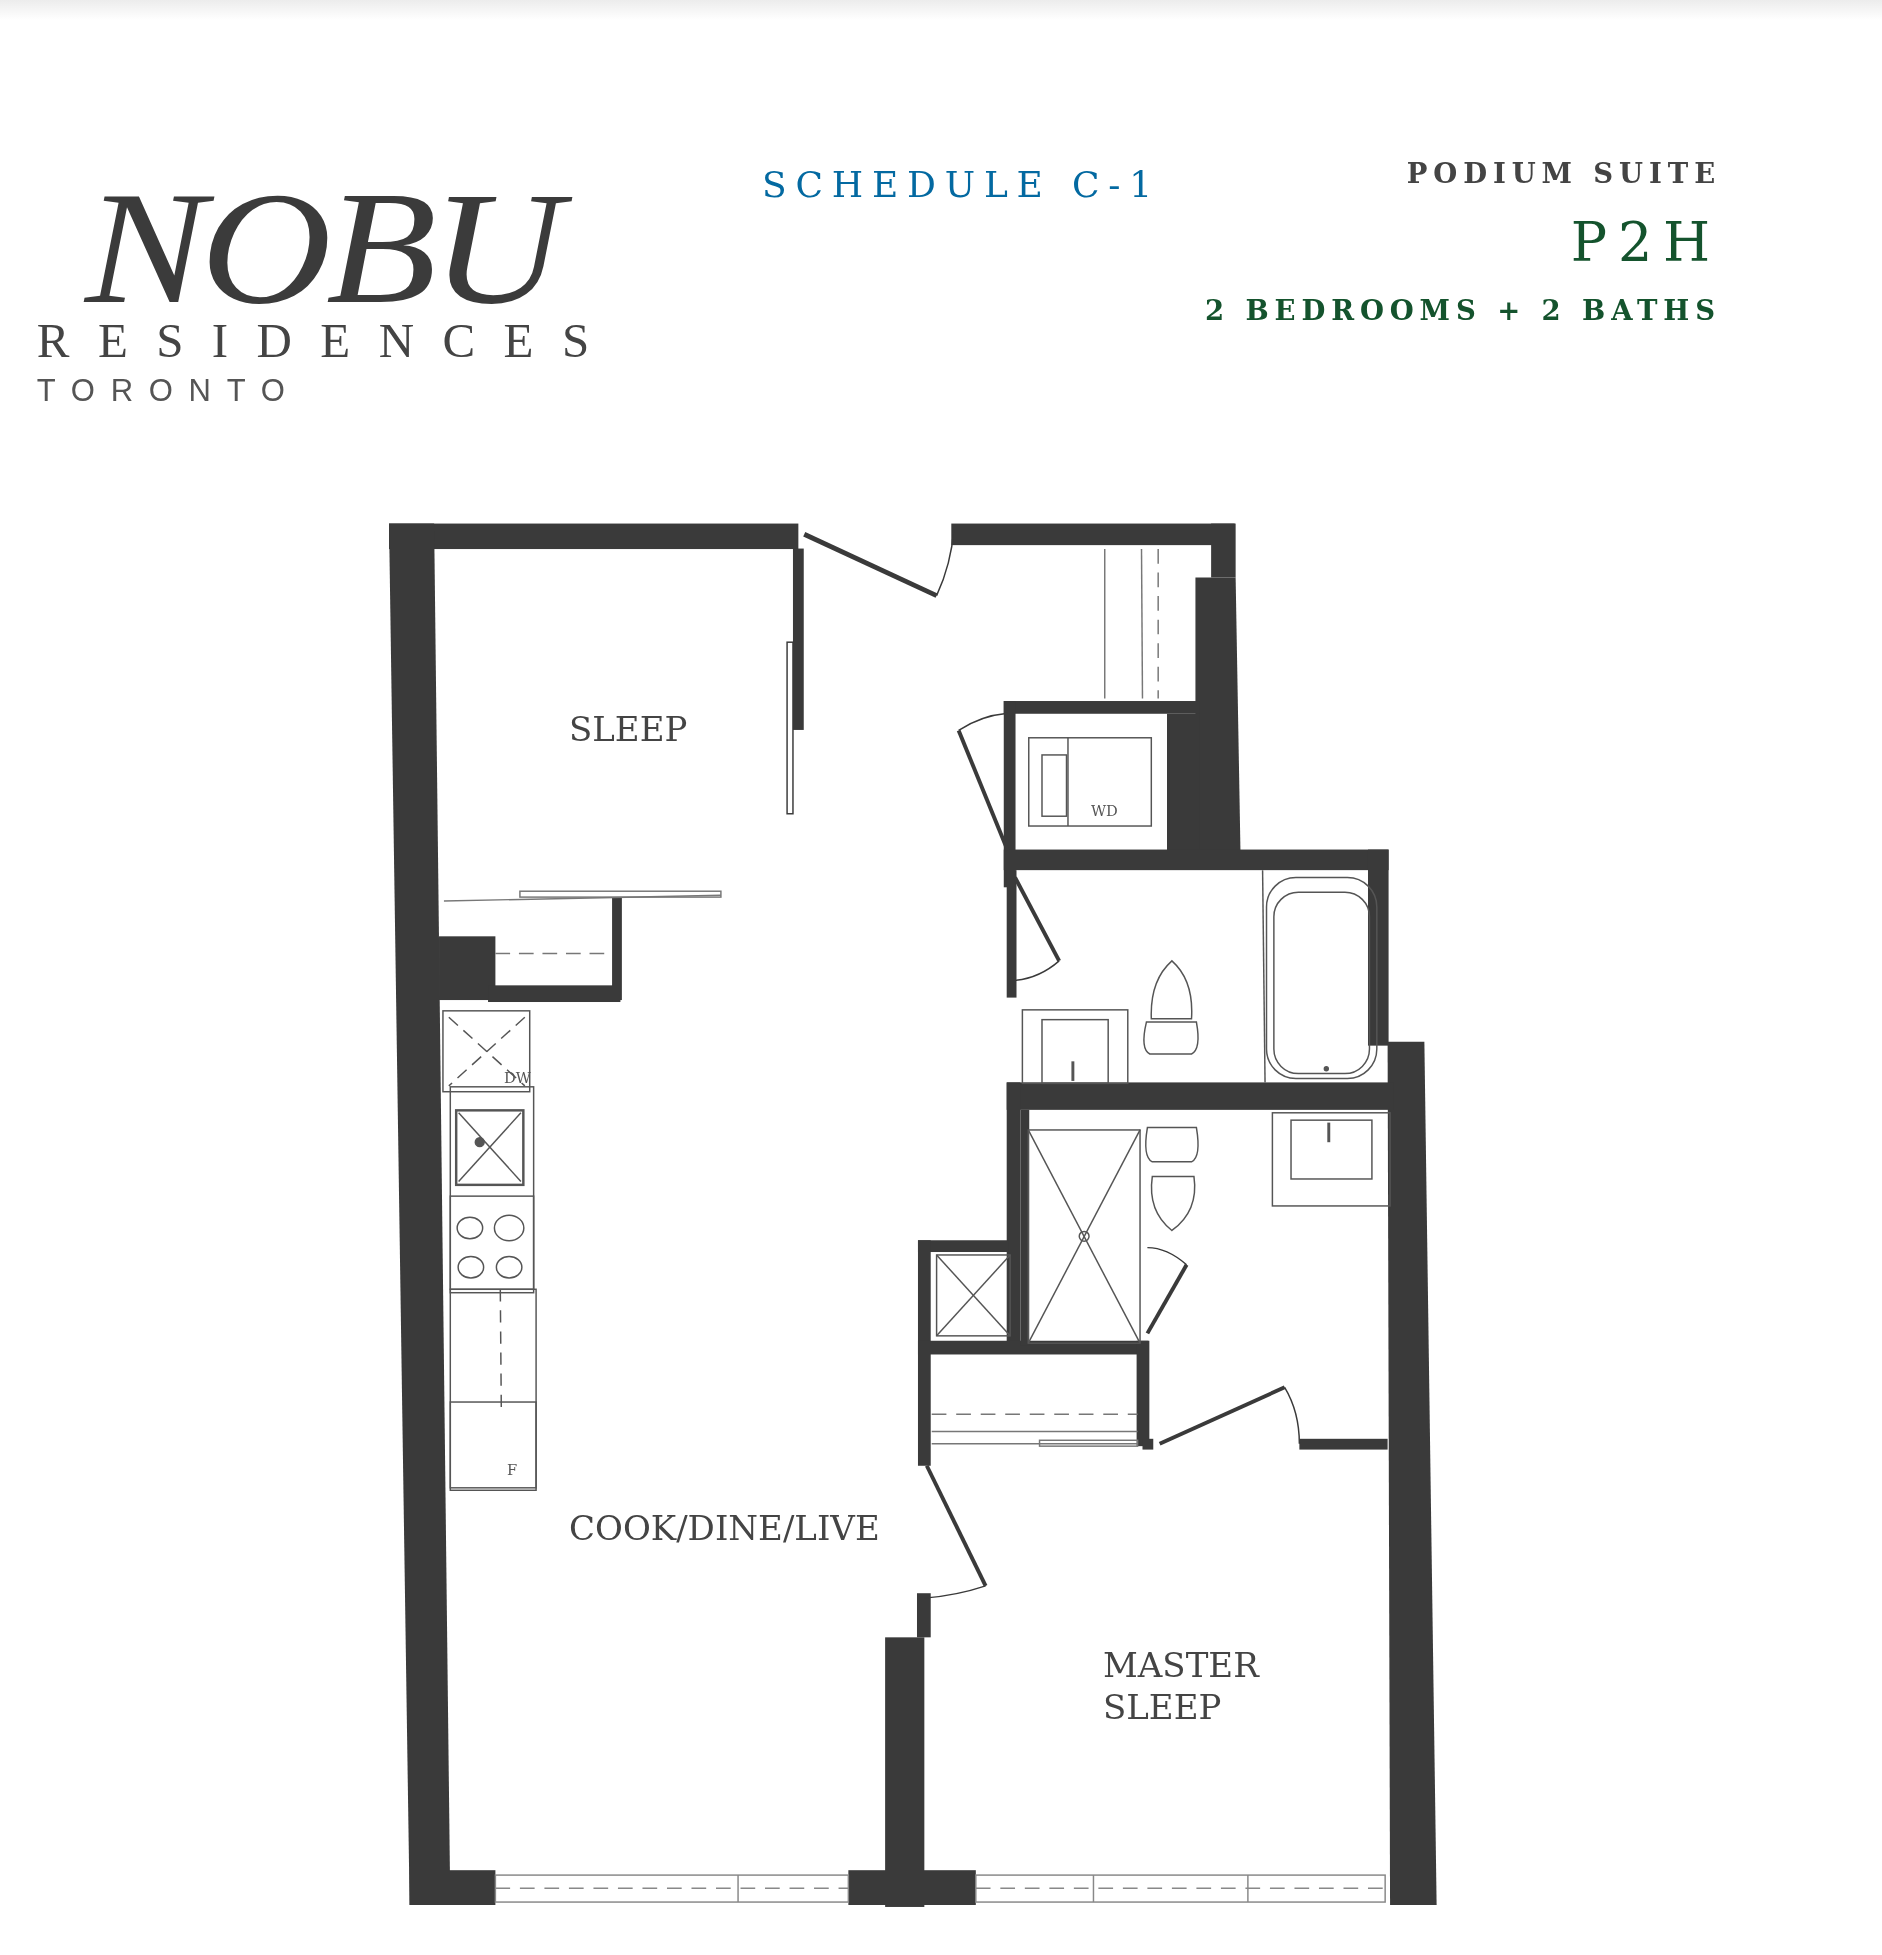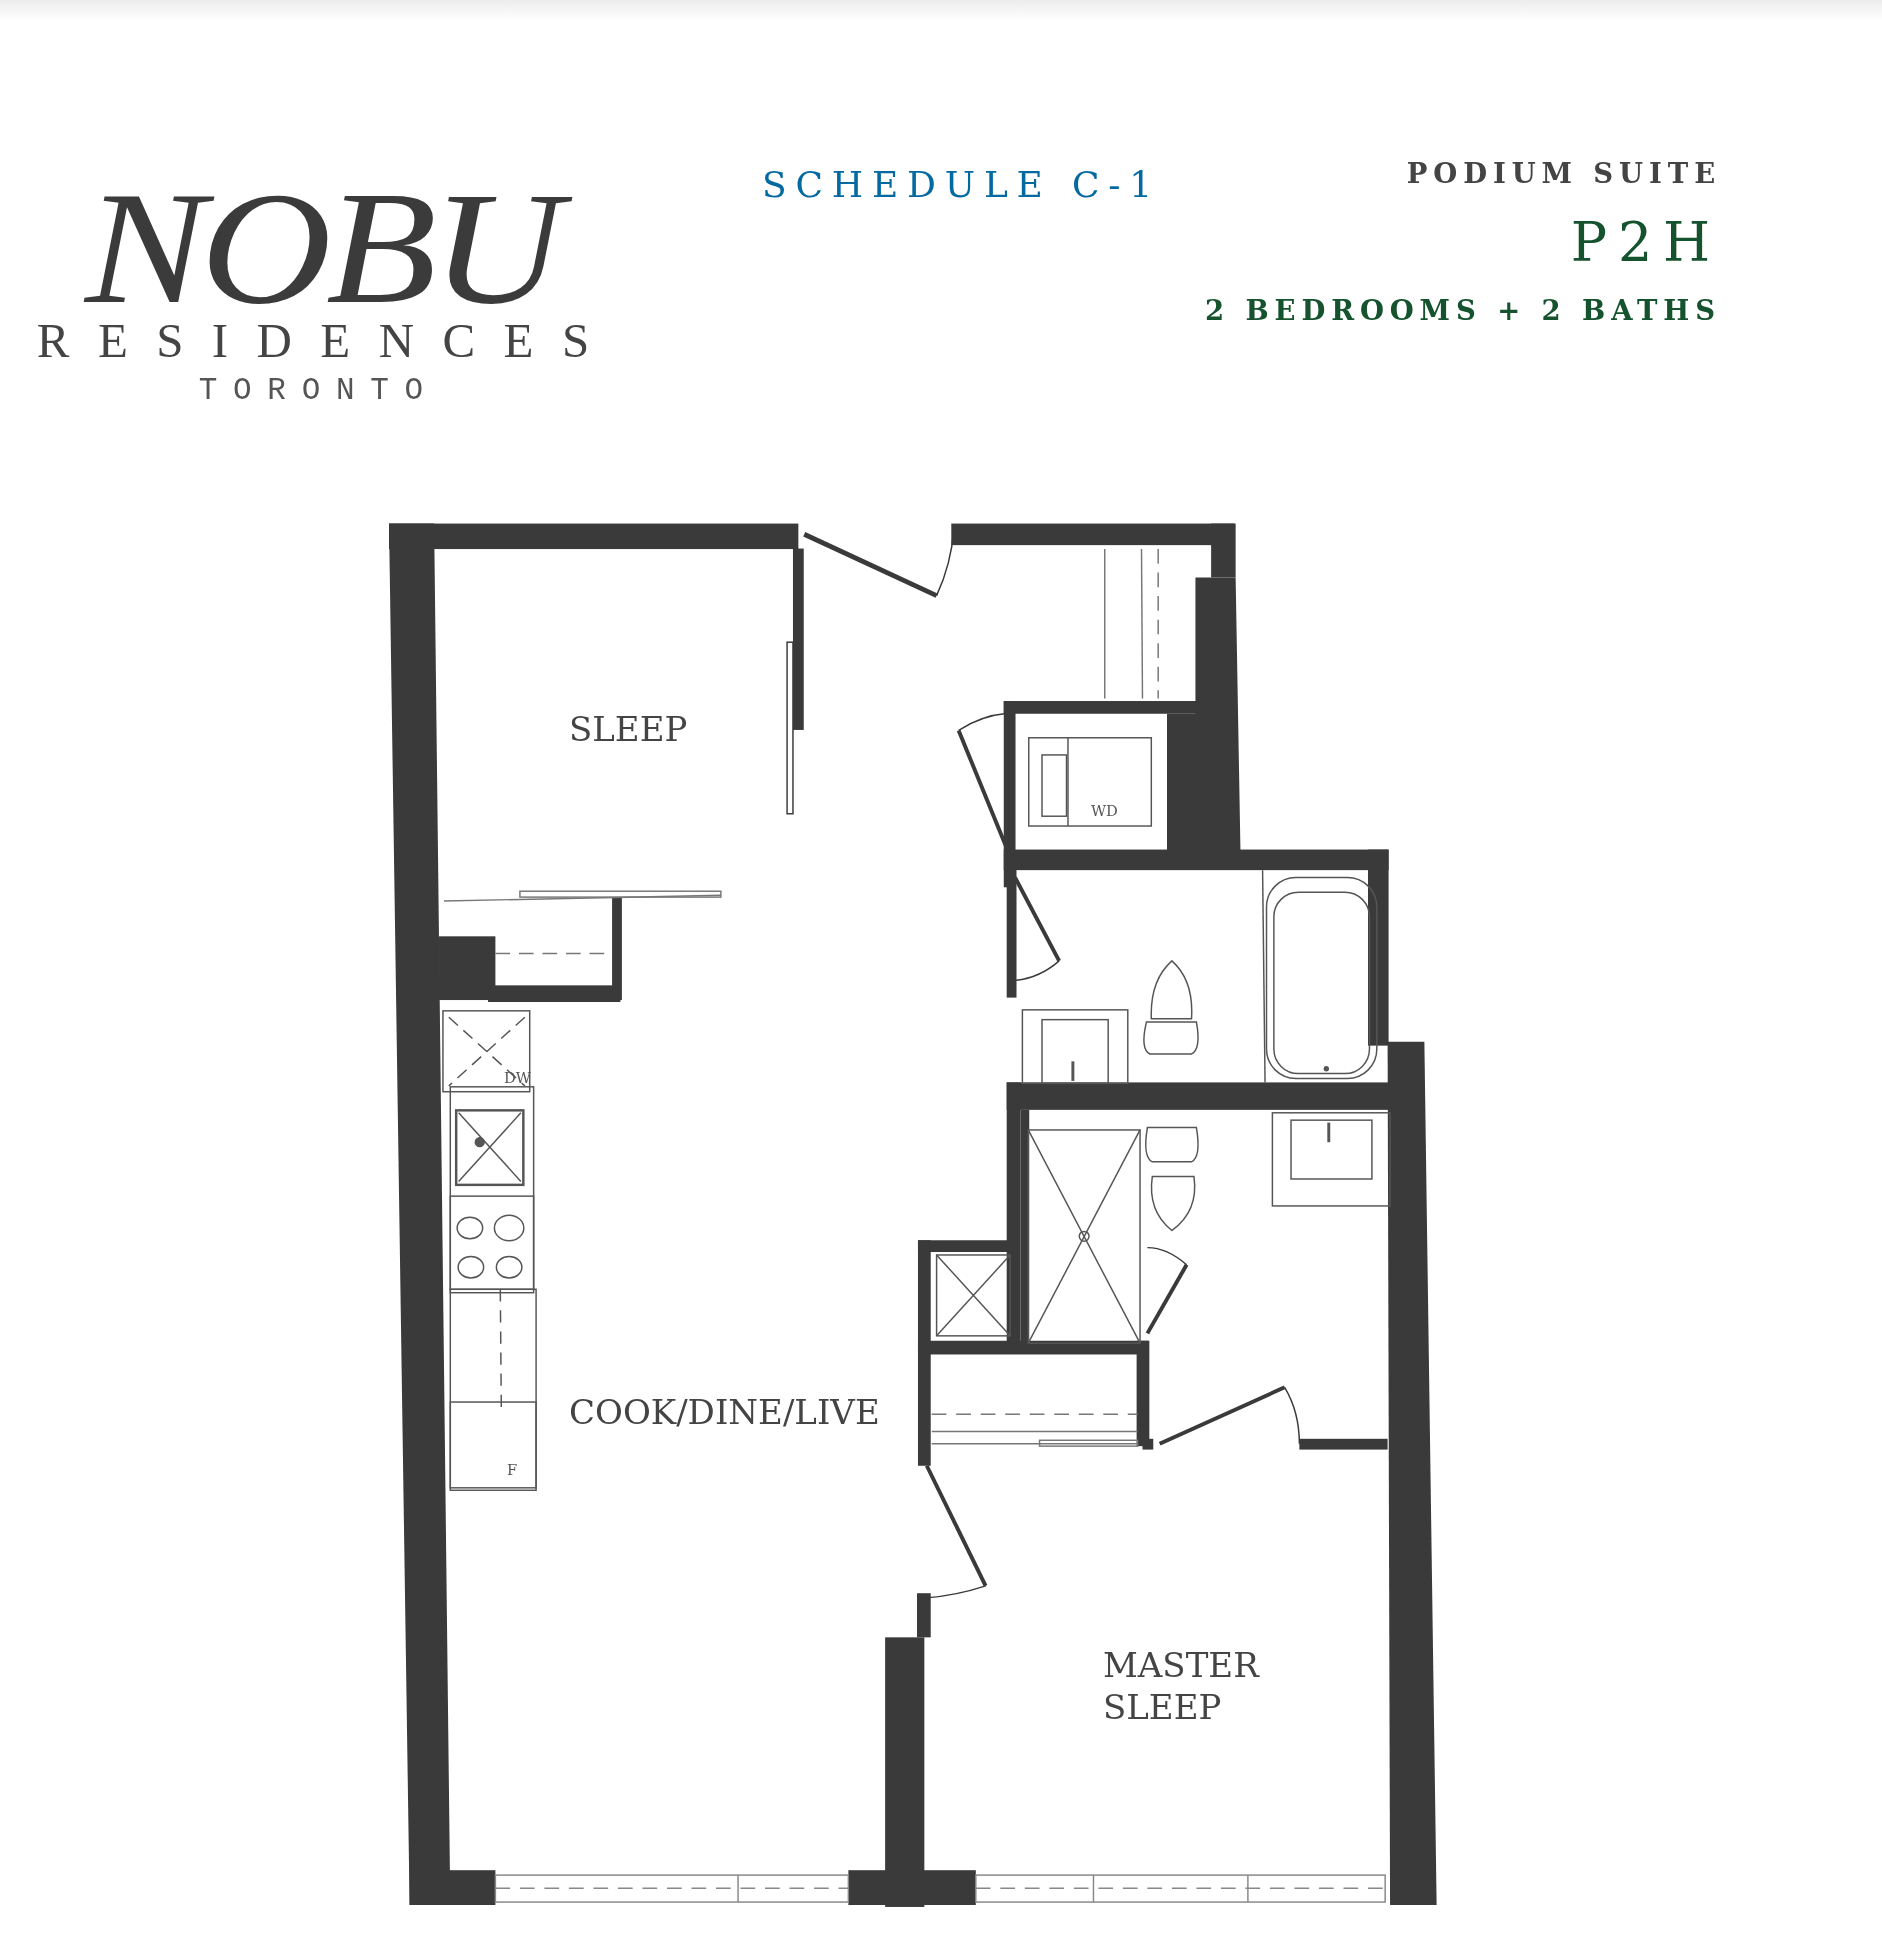--- a/index.html
+++ b/index.html
@@ -20,22 +20,22 @@
       font-style: italic; font-size: 162px; line-height: 162px; letter-spacing: -4.9px;
       color: #3b3b3b; font-weight: normal;
       transform: scaleX(1.12); transform-origin: center;
     }
     .logo-sub {
       position: absolute; left: 9.8px; top: 145px; width: 564px; text-align: center;
       font-family: "Liberation Serif", "DejaVu Serif", serif;
       font-size: 49px; letter-spacing: 28.4px; color: #444;
     }
     .logo-city {
-      position: absolute; left: 9.8px; top: 206px; width: 564px; text-align: center;
-      font-family: Liberation Mono, monospace;
+      position: absolute; left: 9.8px; top: 206px; width: 564px; 
+      font-family: Liberation Sans, sans-serif;
       font-size: 31px; letter-spacing: 15.7px; color: #555;
     }
     .schedule {
       position: absolute; left: 762px; top: 164px;
       font-size: 36px; letter-spacing: 8.8px; color: #0369a1;
     }
     .suite-block { position: absolute; right: 162px; top: 157px; text-align: right; }
     .suite-type { font-size: 27.5px; letter-spacing: 5.9px; color: #444; font-weight: bold; }
     .suite-code { font-size: 54px; letter-spacing: 10.8px; margin-top: 22px; color: #14532d; }
     .suite-rooms { font-size: 27.5px; letter-spacing: 5.9px; margin-top: 19.6px; color: #14532d; font-weight: bold; }
@@ -225,20 +225,20 @@
     <line x1="1010" y1="3852" x2="1730" y2="3852" stroke-dasharray="30 20"></line>
     <line x1="1505" y1="3825" x2="1505" y2="3880"></line>
     <rect x="1990" y="3825" width="835" height="55"></rect>
     <line x1="1990" y1="3852" x2="2825" y2="3852" stroke-dasharray="30 20"></line>
     <line x1="2230" y1="3825" x2="2230" y2="3880"></line>
     <line x1="2545" y1="3825" x2="2545" y2="3880"></line>
   </g>
 </svg>
 
 <div class="room-label" style="left:569px; top:709px; width:127px;">SLEEP</div>
-<div class="room-label" style="left:569px; top:1392px; width:314px;">COOK/DINE/LIVE</div>
+<div class="room-label" style="left:569px; top:1508px; width:314px;">COOK/DINE/LIVE</div>
 <div class="room-label" style="left:1103px; top:1645px; width:167px;">MASTER</div>
 <div class="room-label" style="left:1103px; top:1687px; width:167px;">SLEEP</div>
 
 <div class="small-label" style="left:1091px; top:775px;">WD</div>
 <div class="small-label" style="left:504px; top:1042px;">DW</div>
 <div class="small-label" style="left:507px; top:1434px;">F</div>
 
 
 </body></html>

